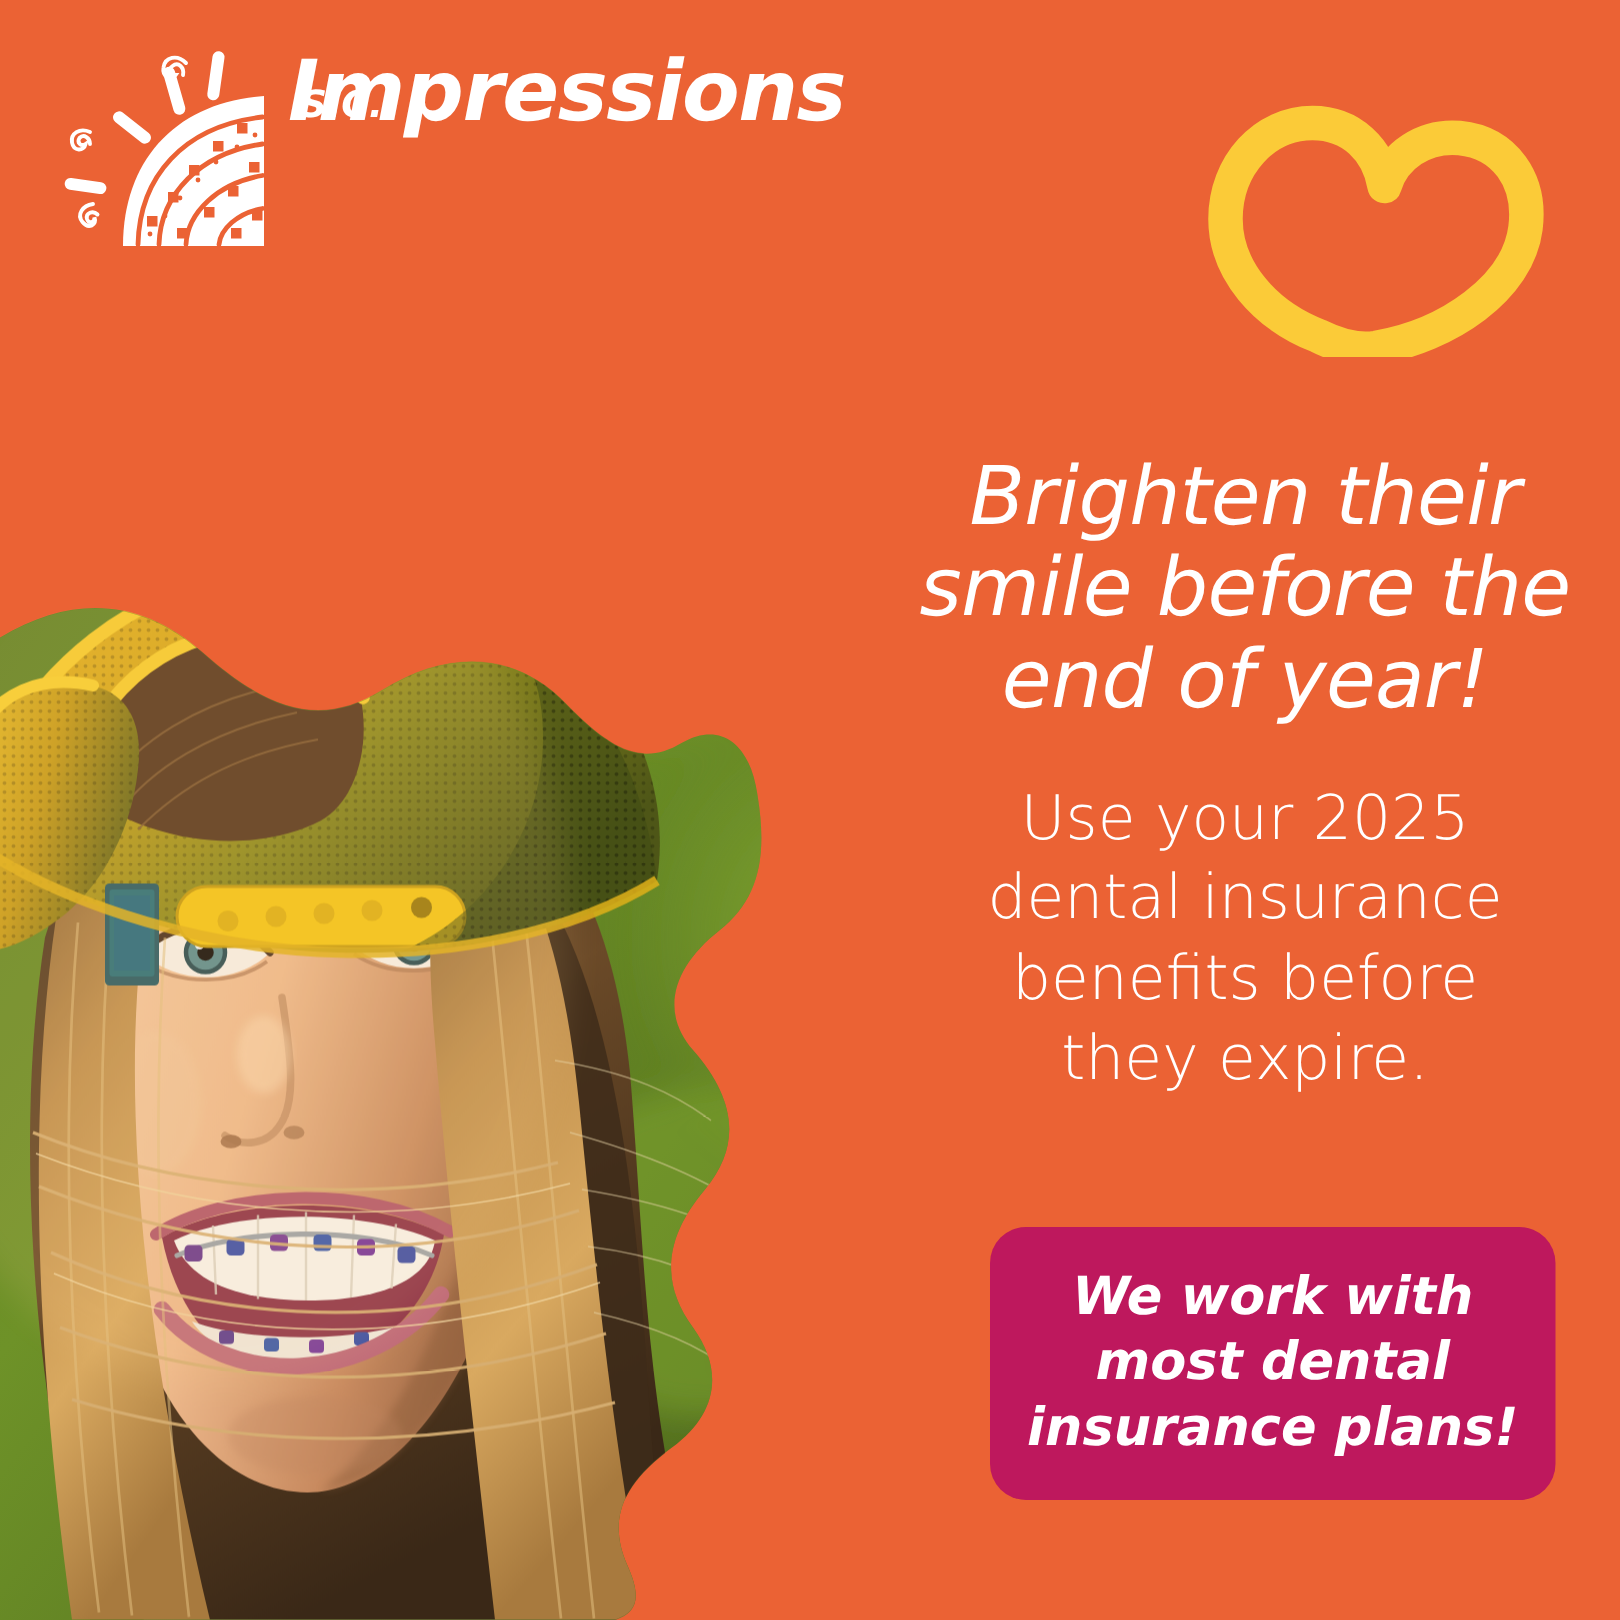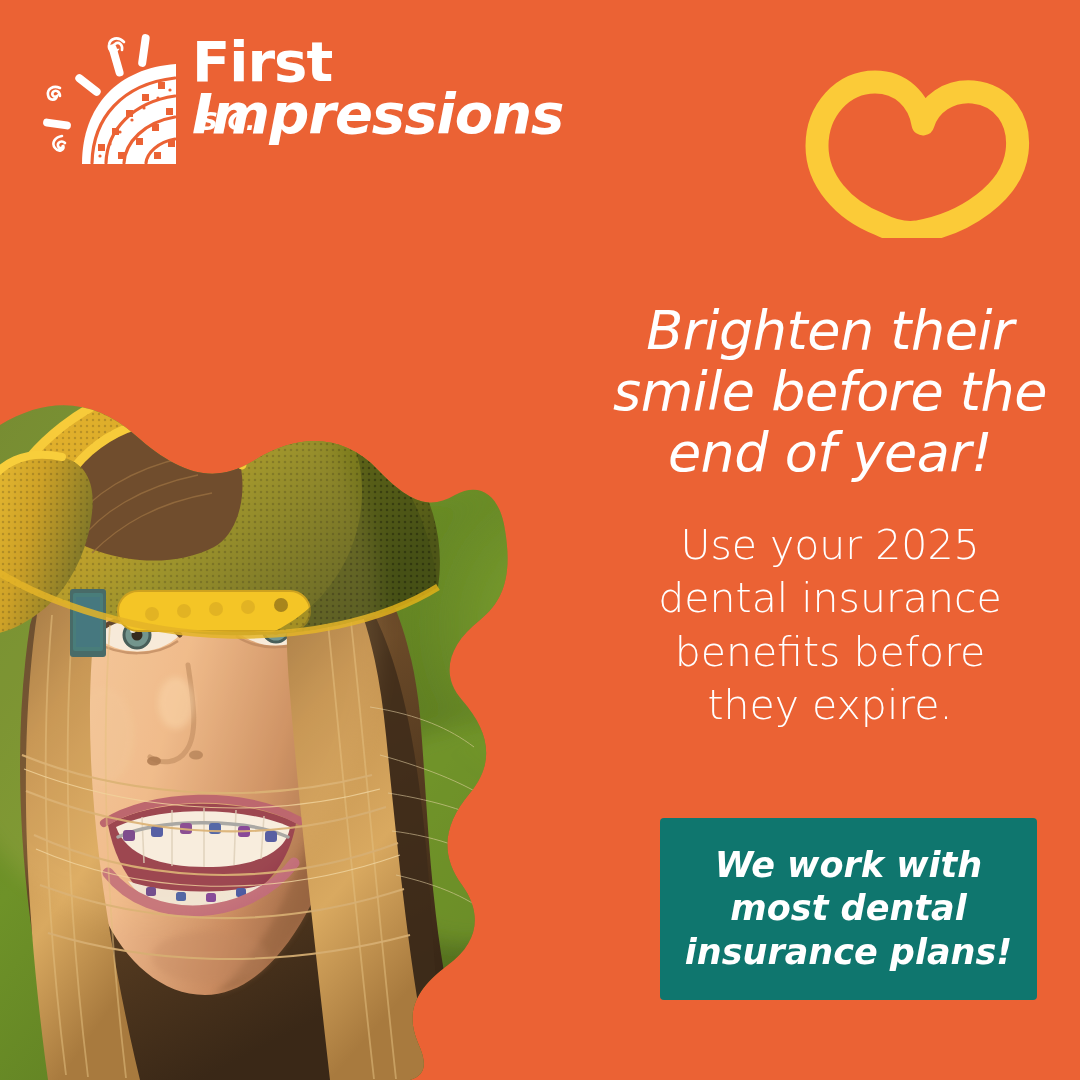--- a/index.html
+++ b/index.html
@@ -82,22 +82,22 @@
     line-height:1.30;
     margin-top:36px;
     padding:0 26px;
   }
 
   
   #callout {
     position:absolute;
     left:660px; top:818px;
     width:377px; height:182px;
-    background:#0f766e;
-    border-radius:4px;
+    background:#be185d;
+    border-radius:24px;
     display:flex; align-items:center; justify-content:center;
   }
   #callout-text {
     color:#FFFFFF;
     font-family:"DejaVu Sans", sans-serif;
     font-weight:bold; font-style:italic;
     font-size:35px;
     line-height:1.23;
     text-align:center;
     padding:0 16px;
@@ -462,21 +462,20 @@
           <circle cx="70" cy="112" r="1.6"></circle>
         <circle cx="80" cy="100" r="1.6"></circle>
           <circle cx="92" cy="88" r="1.6"></circle>
         <circle cx="104" cy="76" r="1.6"></circle>
           <circle cx="118" cy="66" r="1.6"></circle>
         <circle cx="130" cy="58" r="1.6"></circle>
       </g>
     </svg>
 
     <div id="logo-type">
-      <div class="logo-line1">First</div>
       <div class="logo-line2">
         <span>Impressions</span><span class="logo-sc">S.C.</span>
       </div>
     </div>
   </div>
 
   <svg id="heart-icon" viewBox="0 0 225 190">
     <path d="M74,176
              C38,162 12,132 12,98
              C12,62 38,34 70,34

